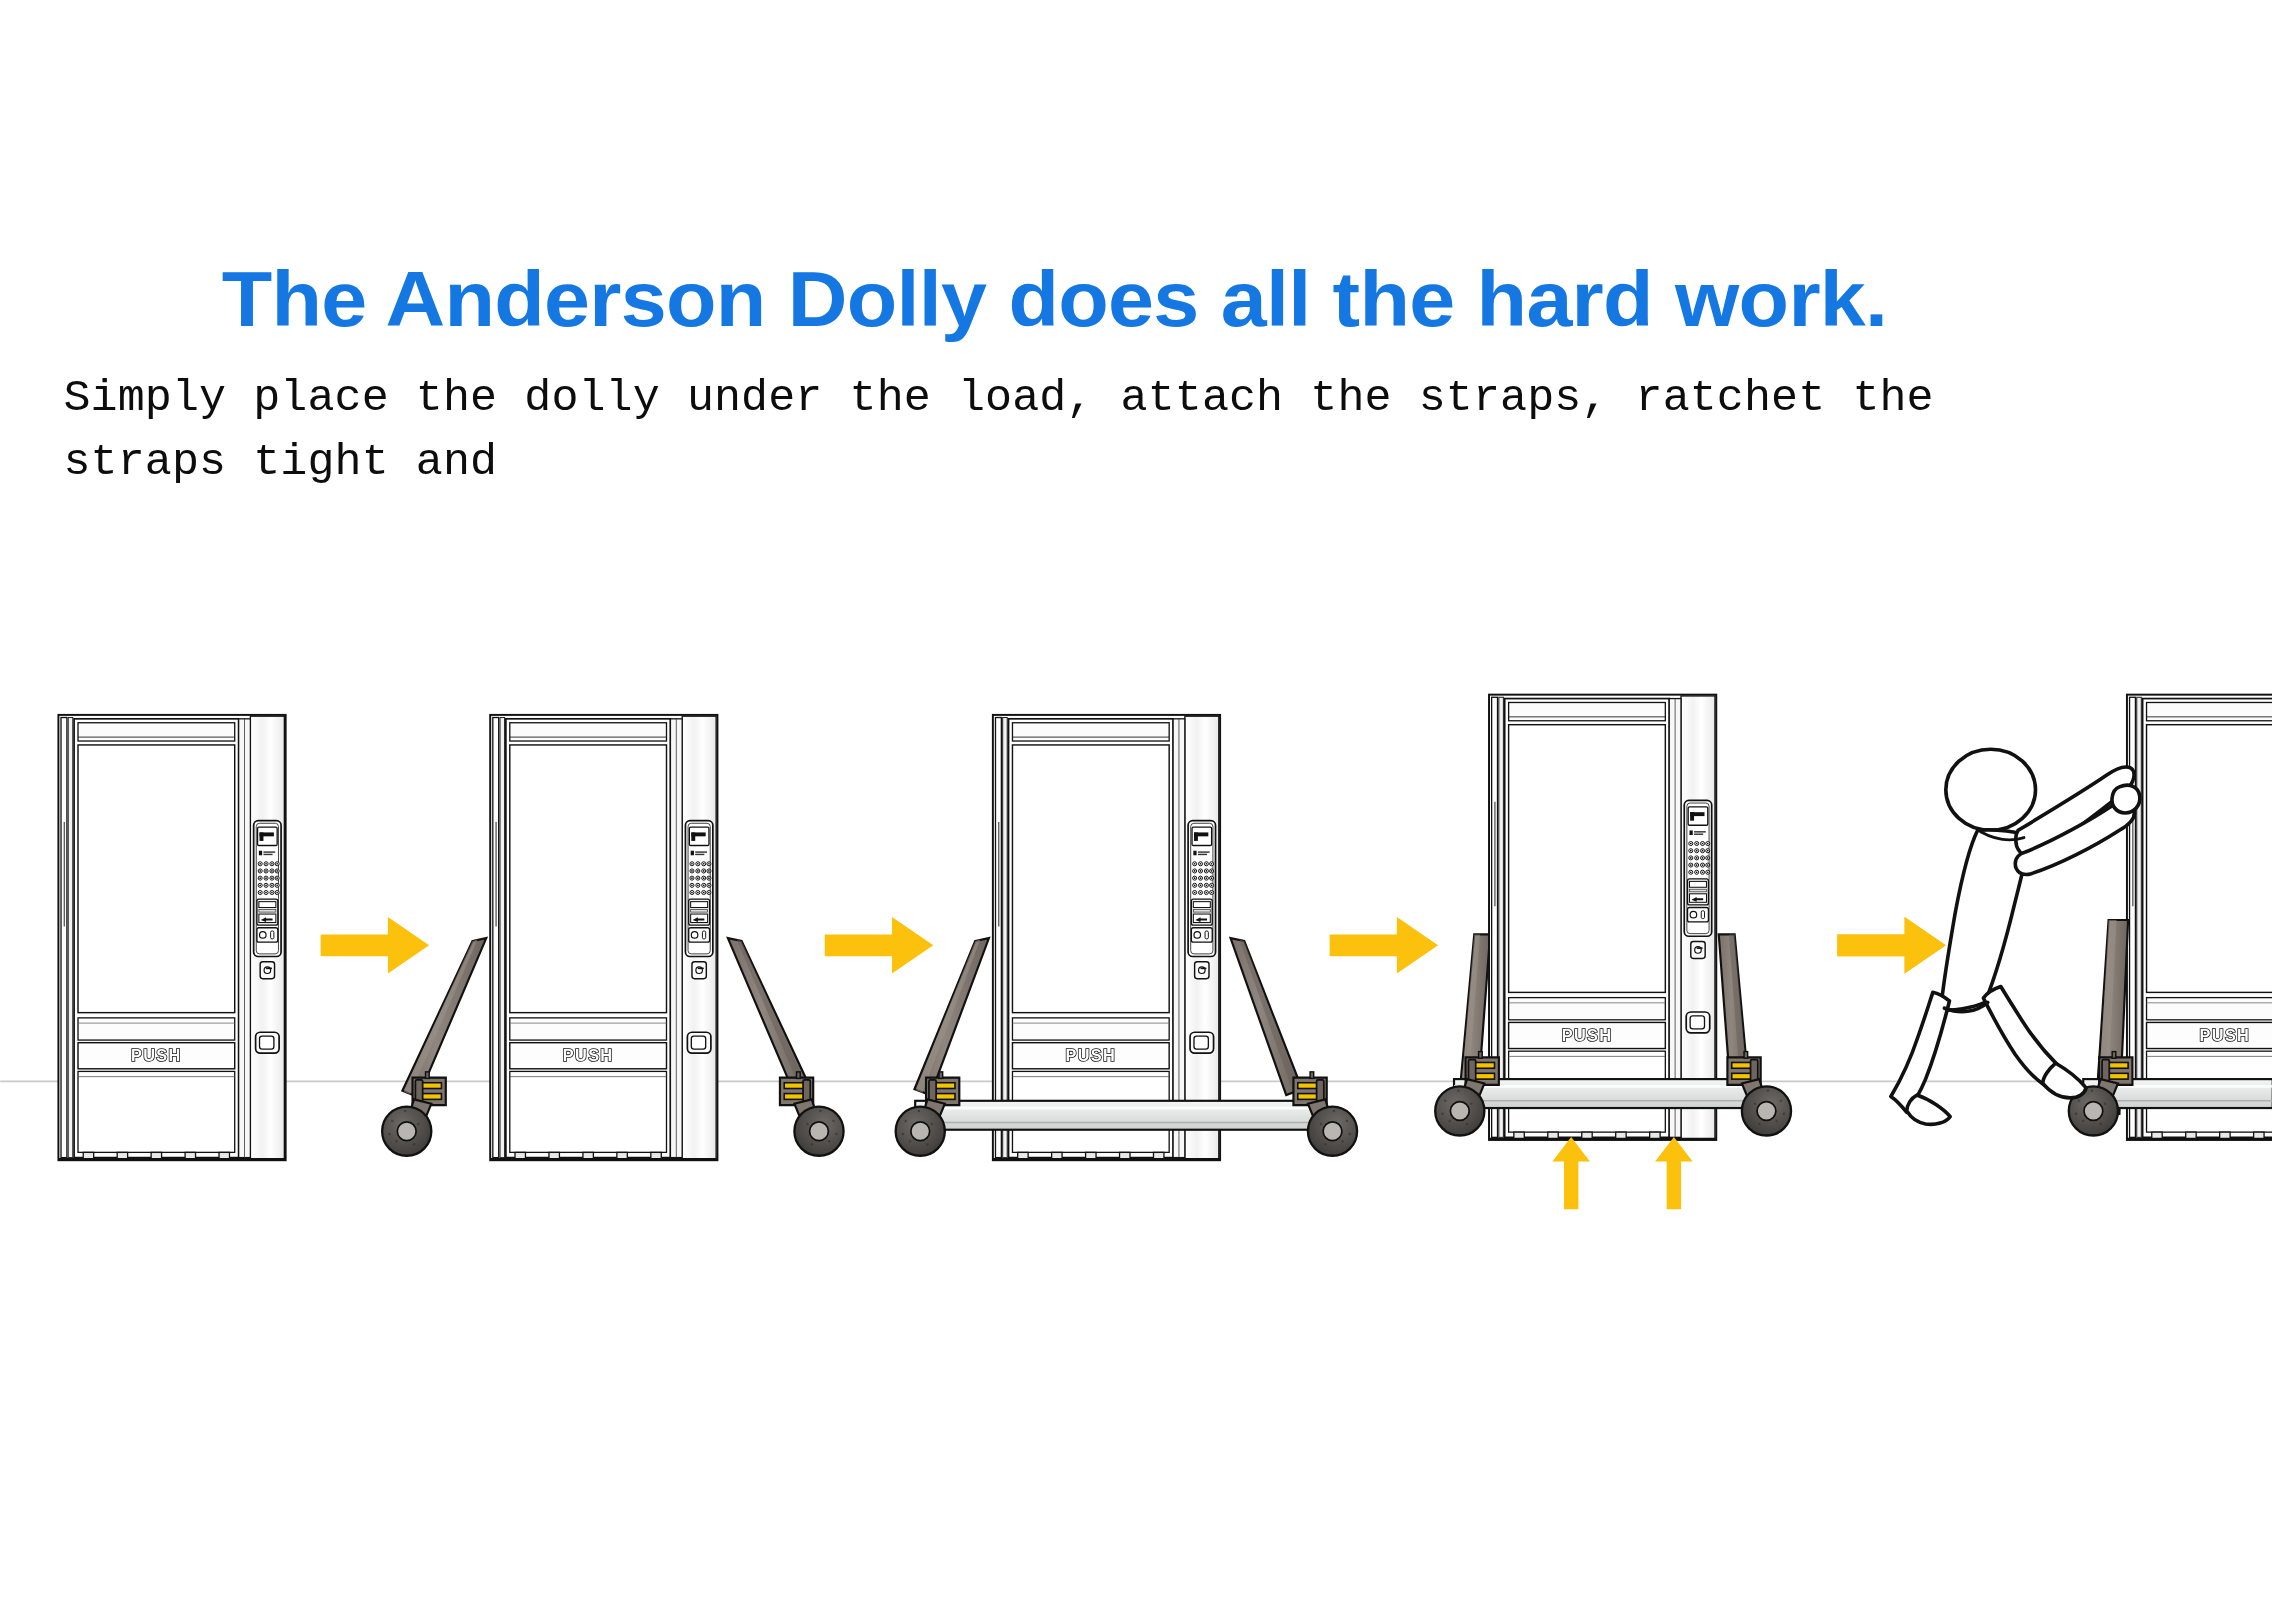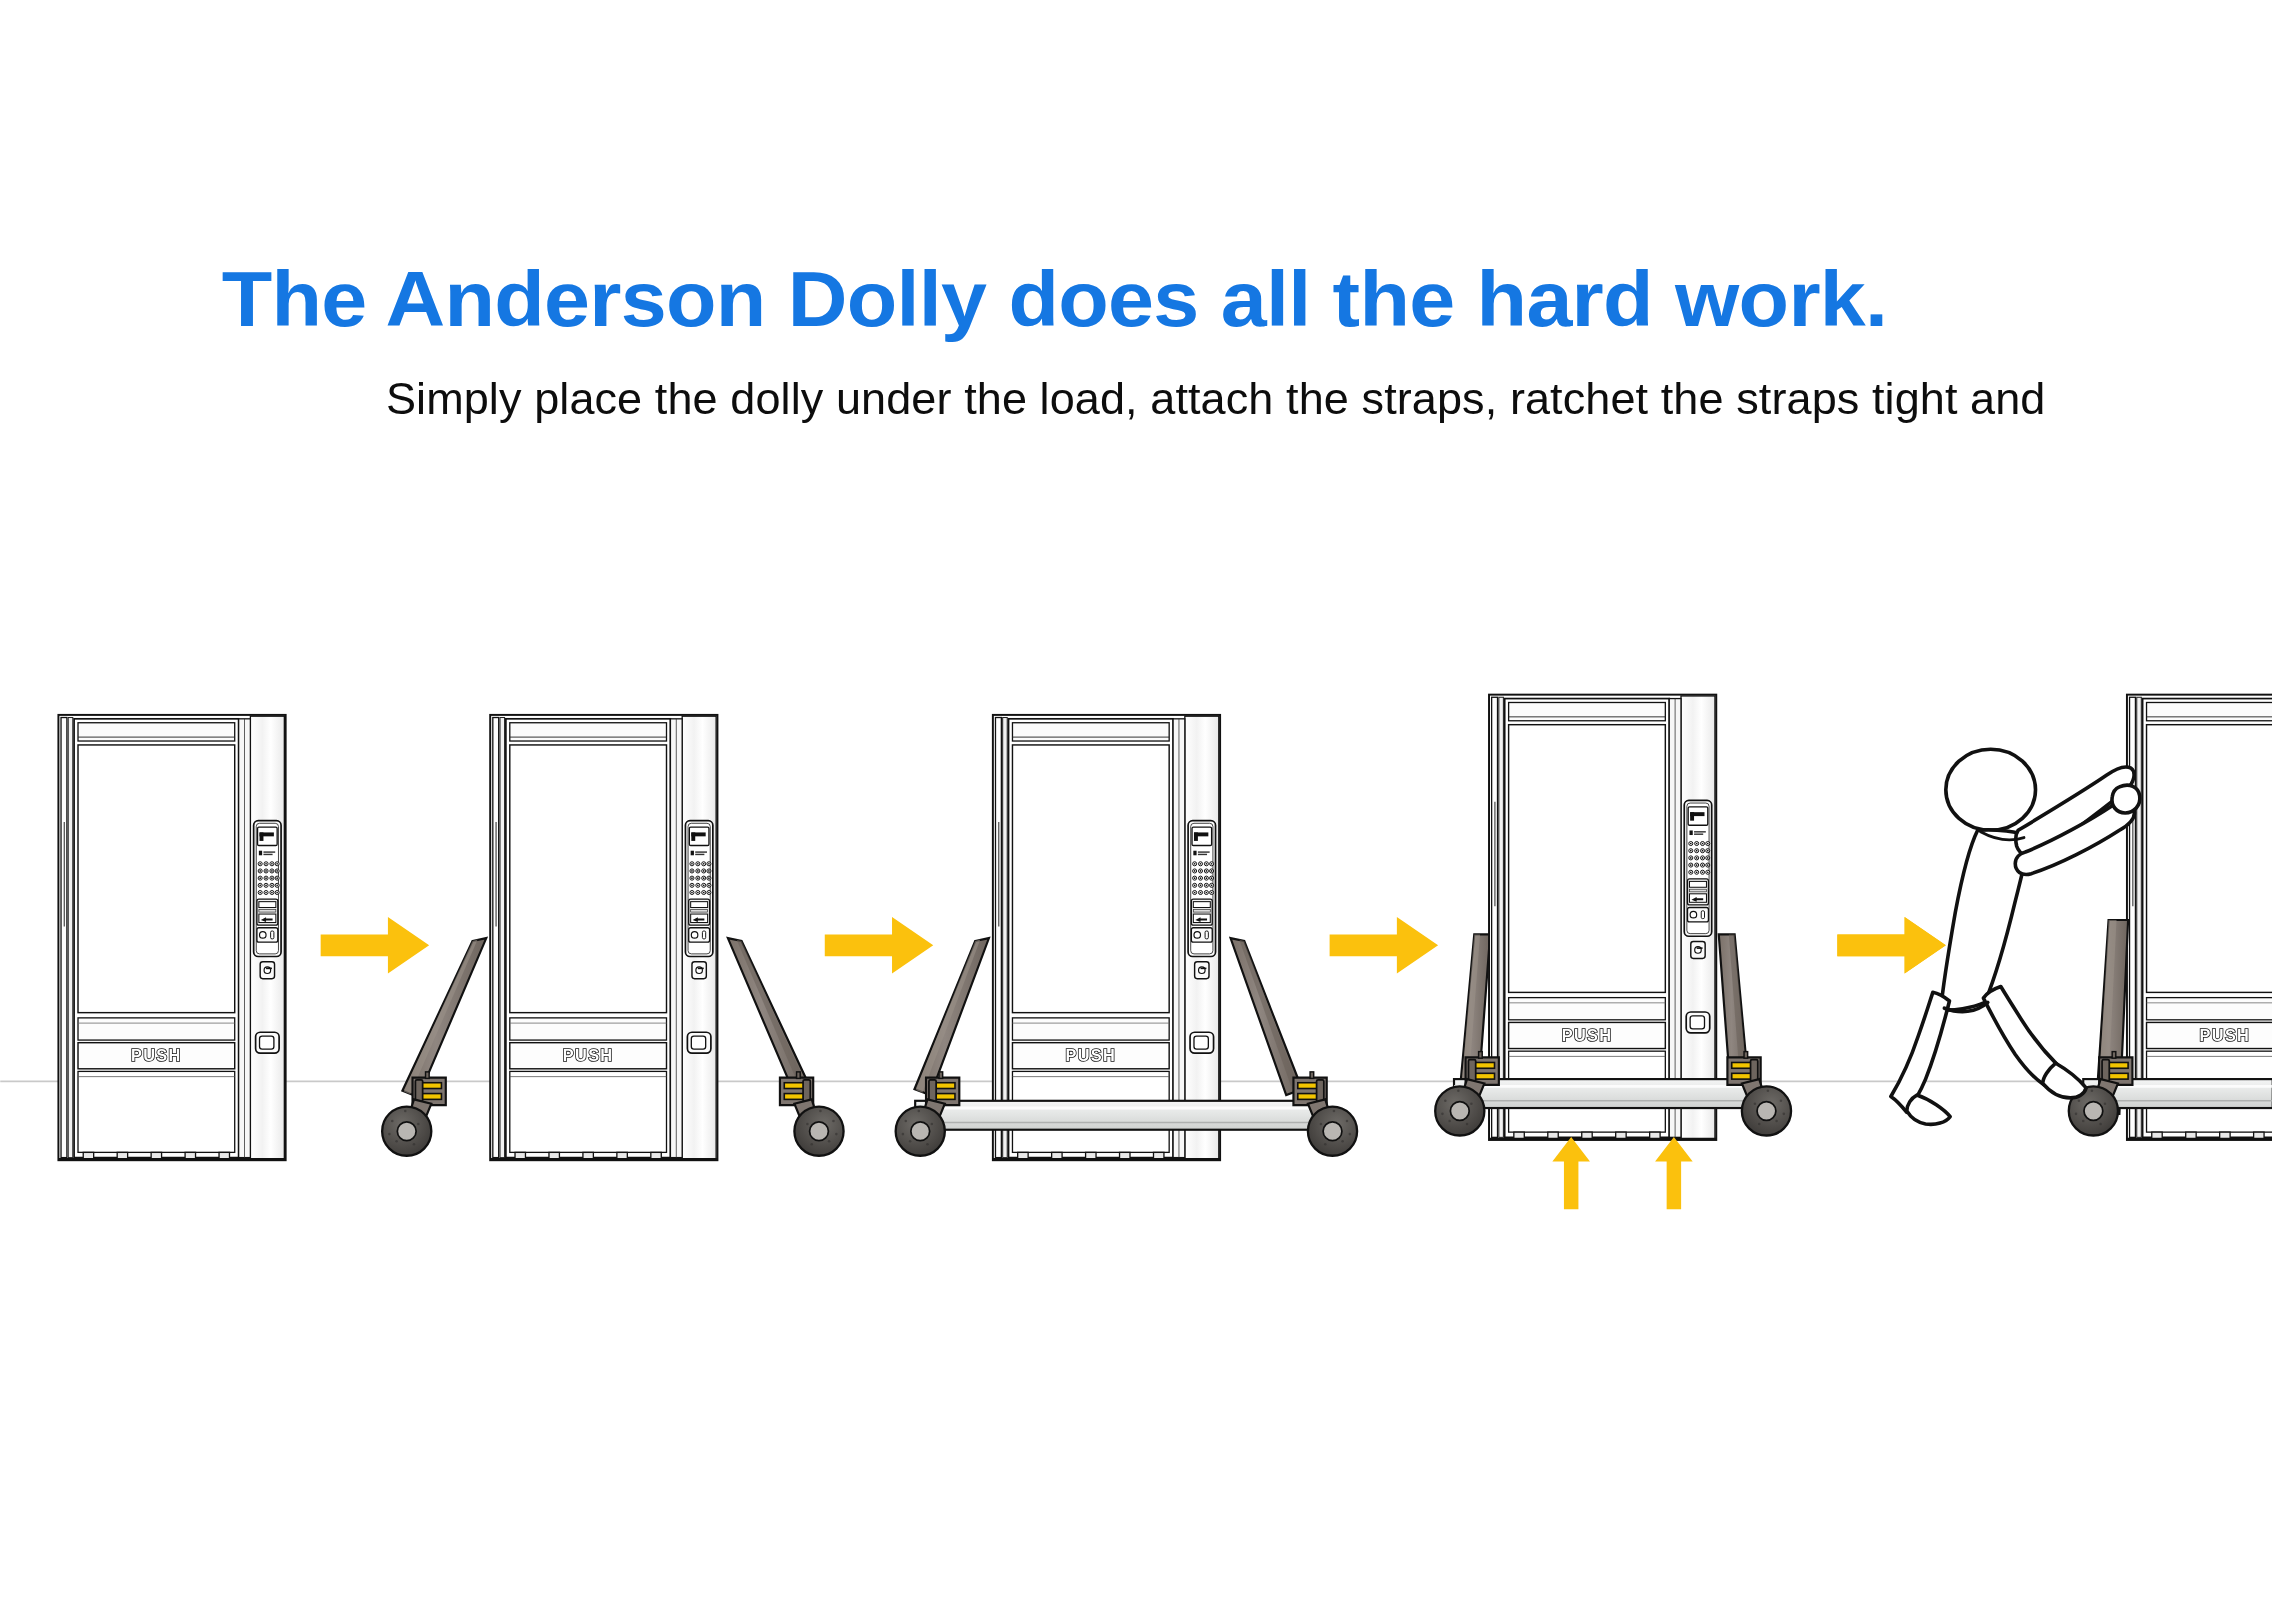--- a/index.html
+++ b/index.html
@@ -31,23 +31,23 @@
     font-size: 78px;
     letter-spacing: -0.7px;
     line-height: 1.05;
     margin-top: 259px;
     white-space: nowrap;
     transform: scaleX(1.06);
   }
   #subhead {
     margin: 26px auto 0 auto;
     width: 1982px;
-    text-align: right;
+    text-align: left;
     color: #0d0d0d;
-    font-family: Liberation Sans, sans-serif;
+    font-family: Liberation Mono, monospace;
     font-weight: 400;
     font-size: 45px;
     line-height: 1.42;
     letter-spacing: 0.1px;
   }
 
   
   #scene {
     position: absolute;
     left: 0;

